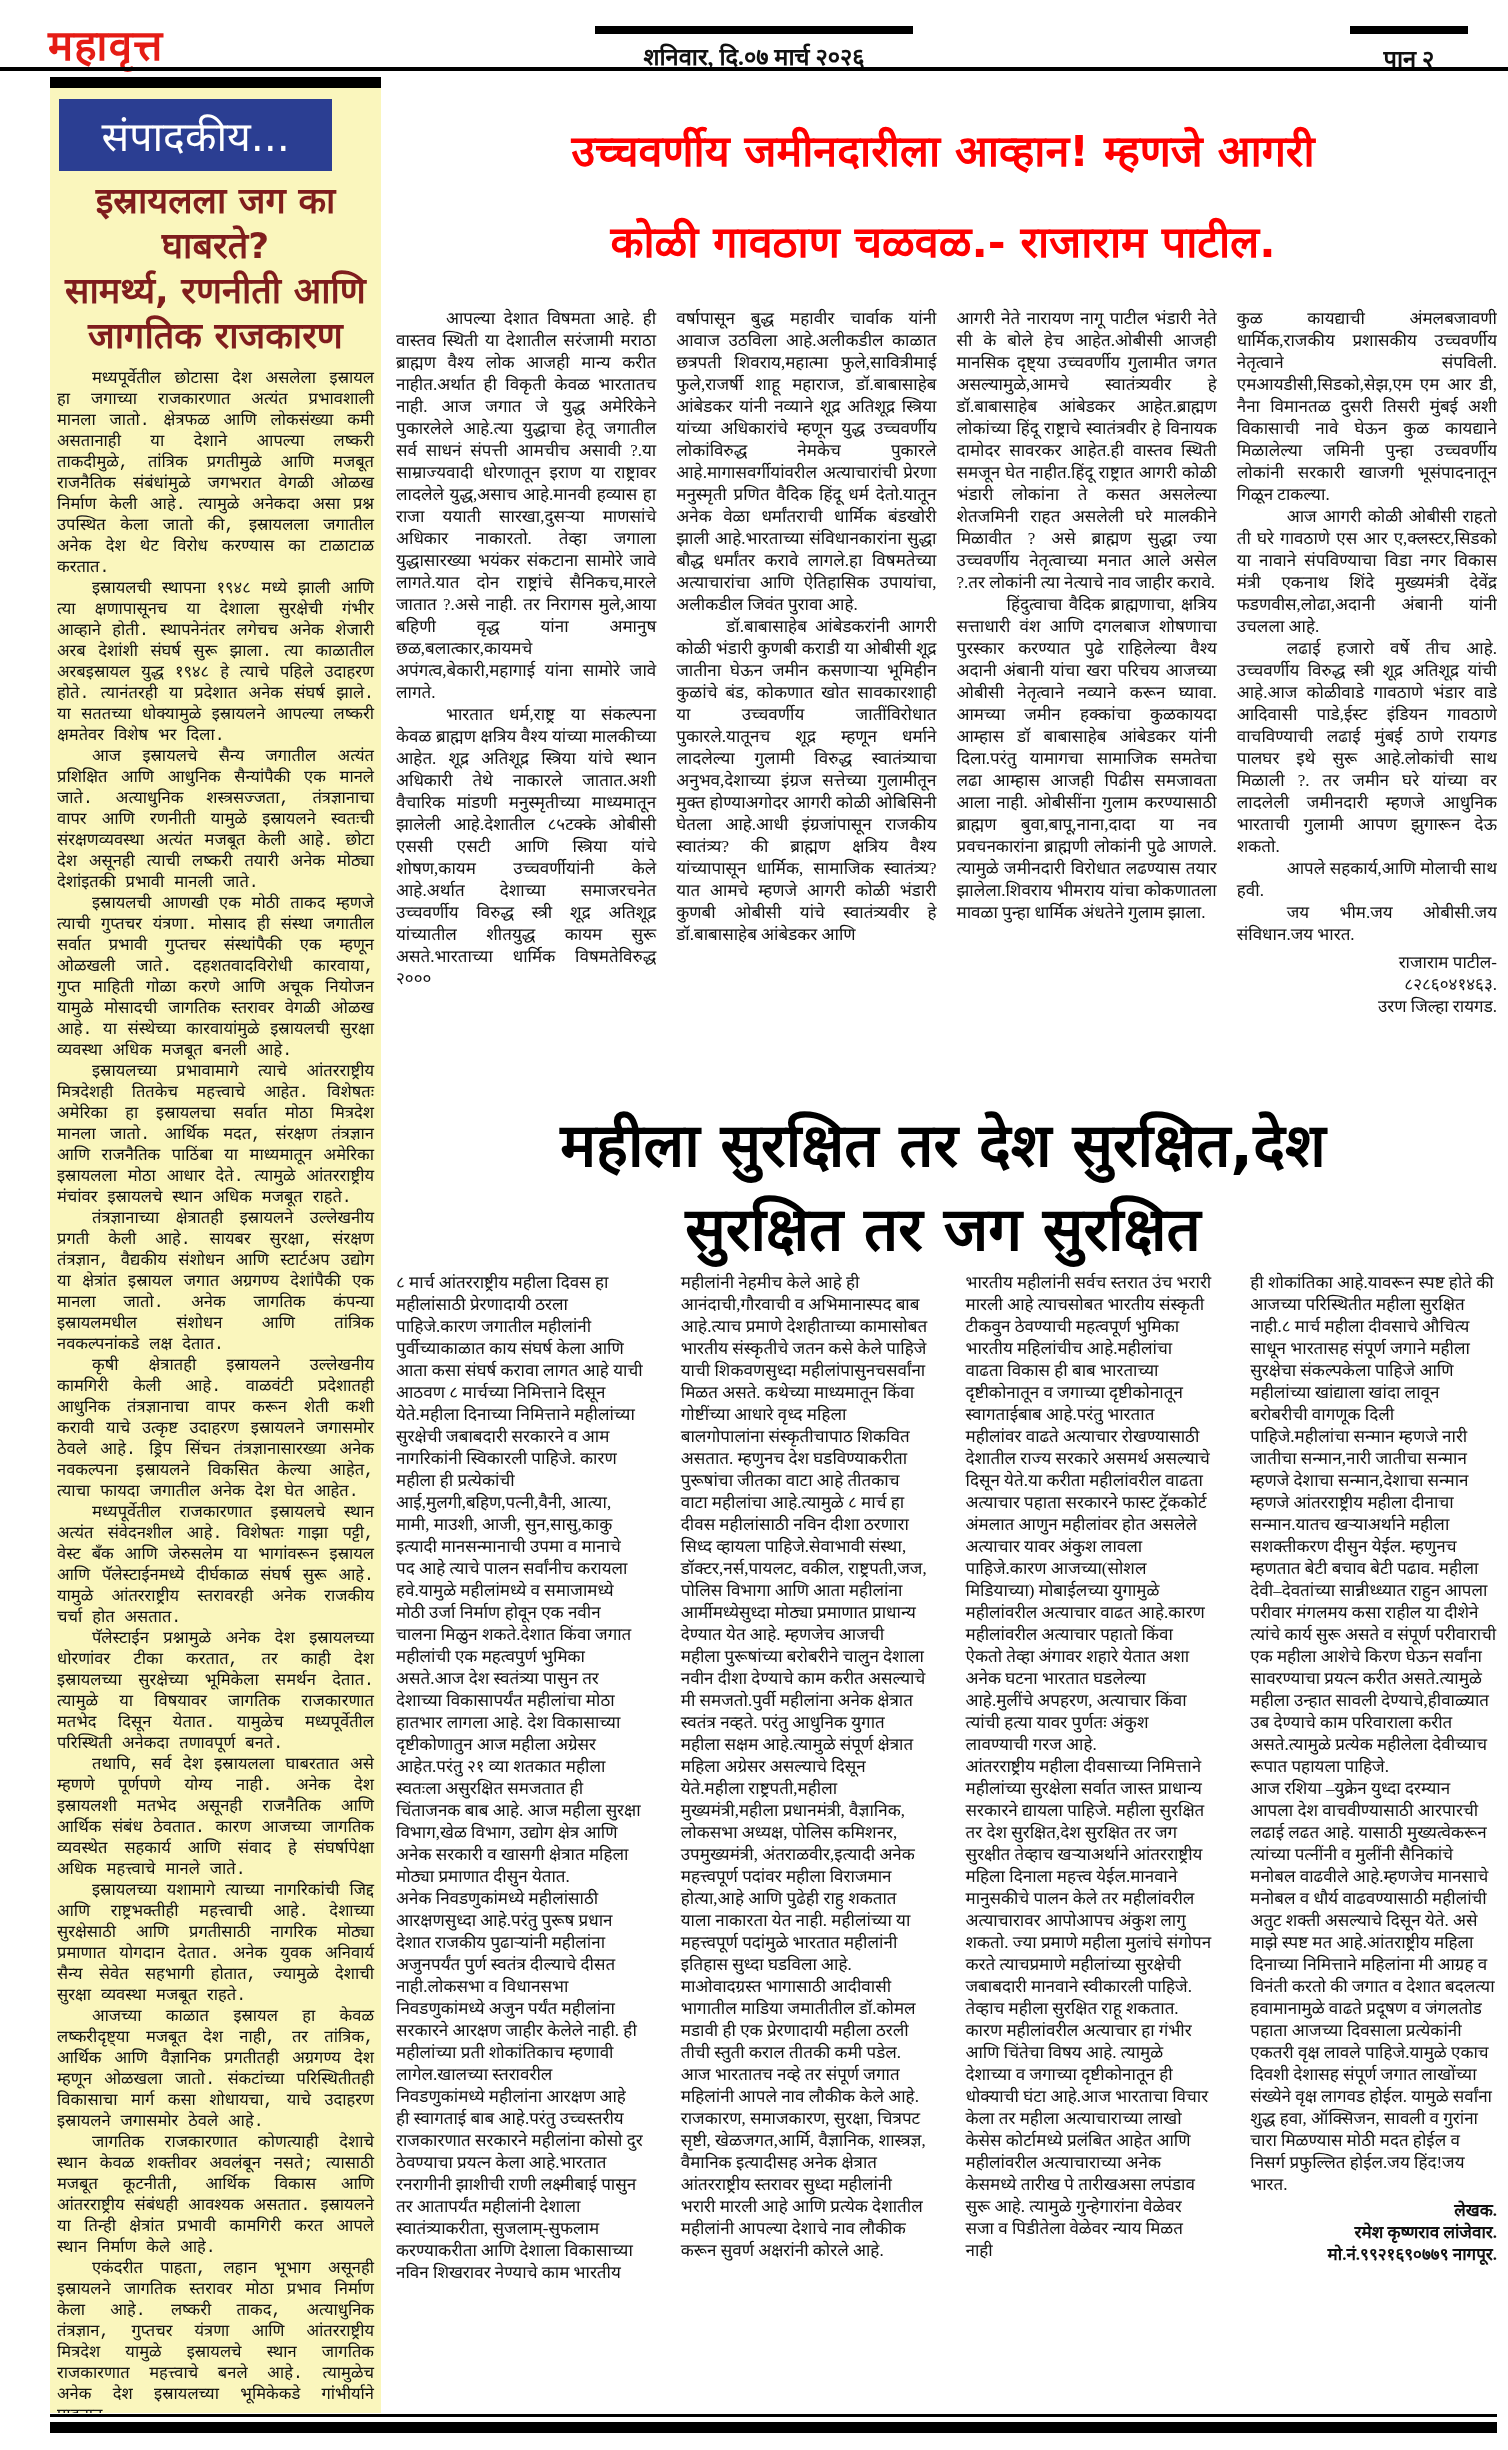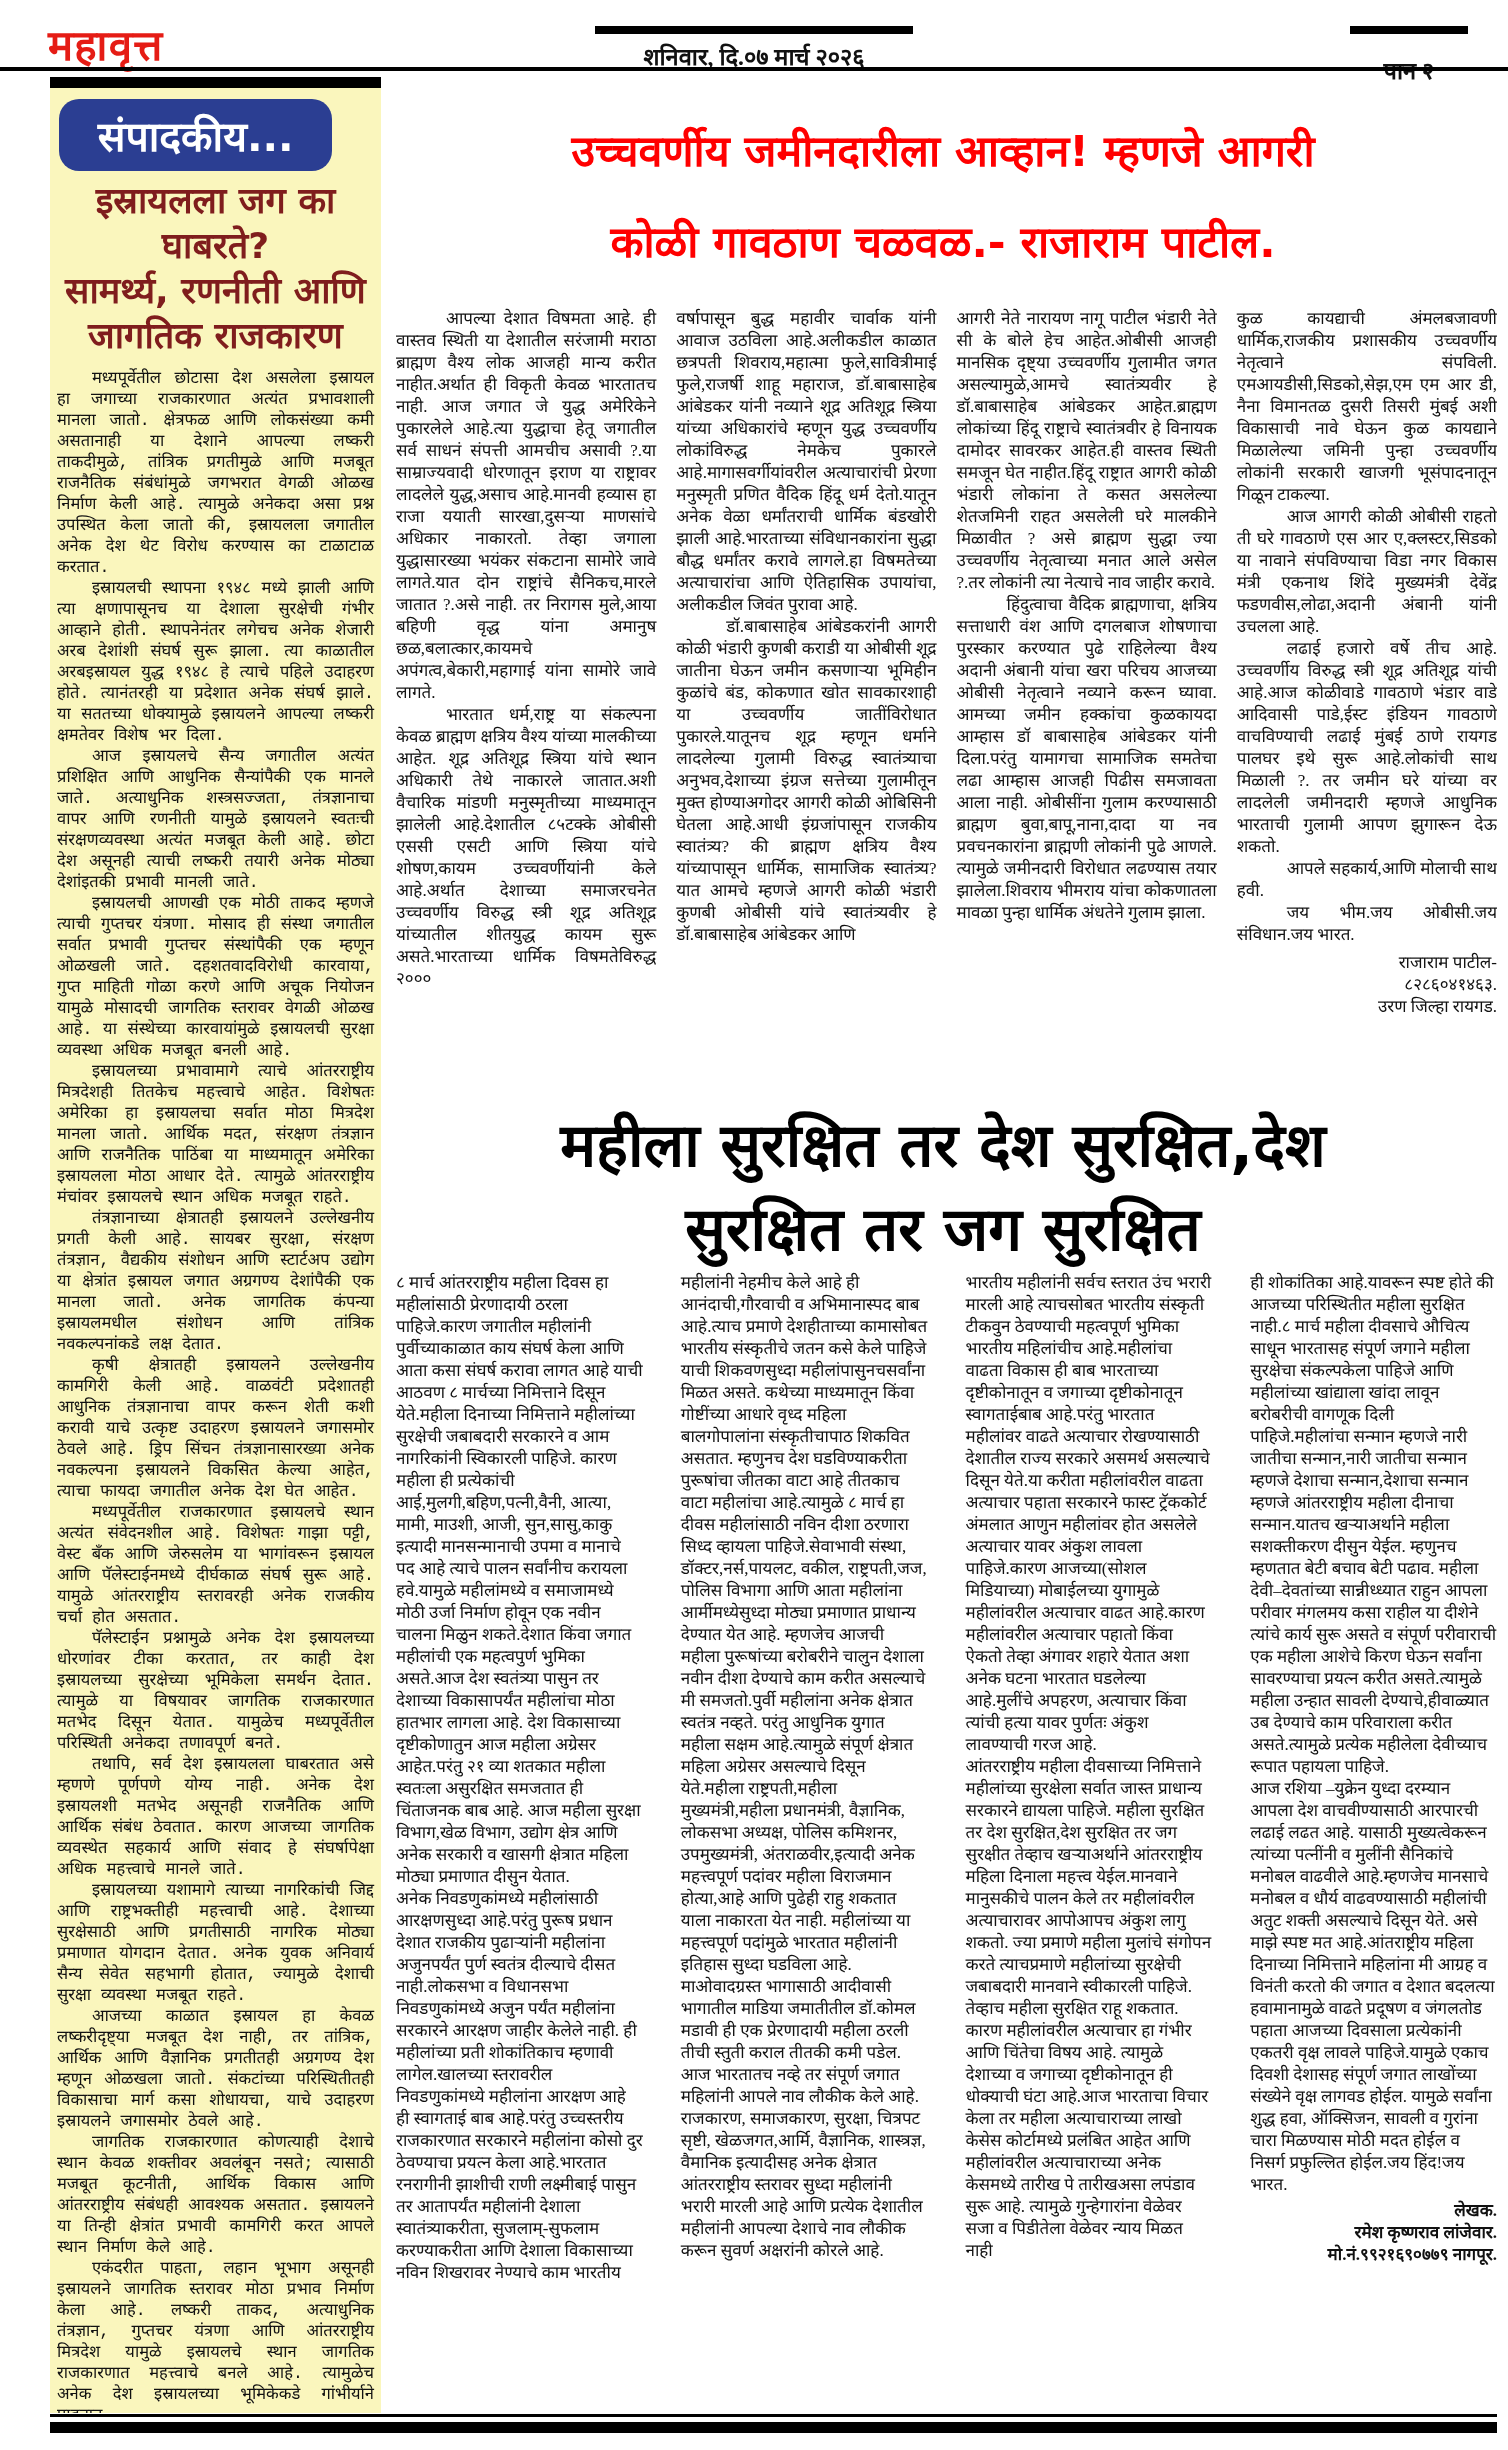--- a/index.html
+++ b/index.html
@@ -4,29 +4,29 @@
 <style>
   html,body{margin:0;padding:0;}
   body{width:1508px;height:2450px;position:relative;background:#ffffff;
        font-family:"Liberation Serif","DejaVu Serif",serif;color:#111;}
   
   .masthead{position:absolute;left:48px;top:15.3px;font-size:42px;font-weight:bold;
             color:#e51c15;font-family:"DejaVu Sans",sans-serif;letter-spacing:1.2px;}
   .hdr-date{position:absolute;left:595px;top:26px;width:318px;text-align:center;
             font-size:23.6px;font-weight:bold;border-top:8.3px solid #000;padding-top:5.9px;}
   .hdr-page{position:absolute;left:1350px;top:26px;width:118px;text-align:center;
-            font-size:23.6px;font-weight:bold;border-top:8.3px solid #000;padding-top:20px;}
+            font-size:23.6px;font-weight:bold;border-top:8.3px solid #000;padding-top:8px;}
   .hdr-rule{position:absolute;left:0;top:67px;width:1508px;height:3.5px;background:#000;}
   
   .editorial{position:absolute;left:50px;top:77px;width:331px;height:2336px;
              background:#faf6bd;border-top:11.8px solid #000;box-sizing:border-box;
              padding:0 7px;overflow:hidden;}
   .ed-banner{width:86%;margin:10.6px auto 7px 2.4px;background:#2b3e92;color:#fff;
-             text-align:center;font-family:"DejaVu Sans",sans-serif;font-weight:bold;
-             font-size:41px;padding:8.3px 0;border-radius:20px;}
+             text-align:center;font-family:"DejaVu Sans",sans-serif;font-weight:normal;
+             font-size:41px;padding:8.3px 0;}
   .ed-headline{color:#7f1d1d;text-align:center;font-weight:bold;font-size:36px;
                line-height:45px;font-family:"DejaVu Sans",sans-serif;margin:2.4px 0 9.4px;}
   .ed-body p{margin:0;text-indent:35px;font-size:16.5px;line-height:21px;text-align:justify;font-family:Liberation Mono, monospace;}
   
   .a1-headline{position:absolute;left:389px;top:106px;width:1108px;text-align:center;
                color:#ff0000;font-weight:bold;font-size:43px;line-height:91px;
                font-family:"DejaVu Sans",sans-serif;}
   .a1-cols{position:absolute;left:396px;top:308px;width:1101px;height:797px;
            display:flex;gap:20px;overflow:hidden;}
   .col{flex:1;min-width:0;}

